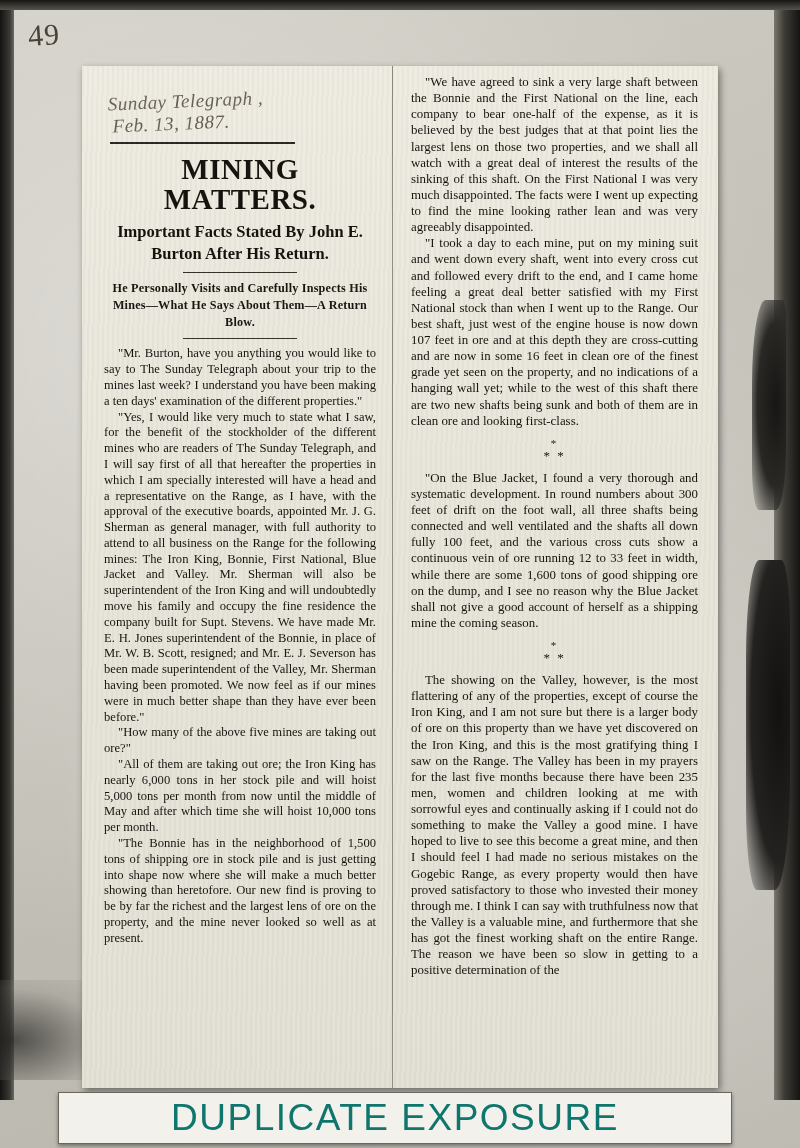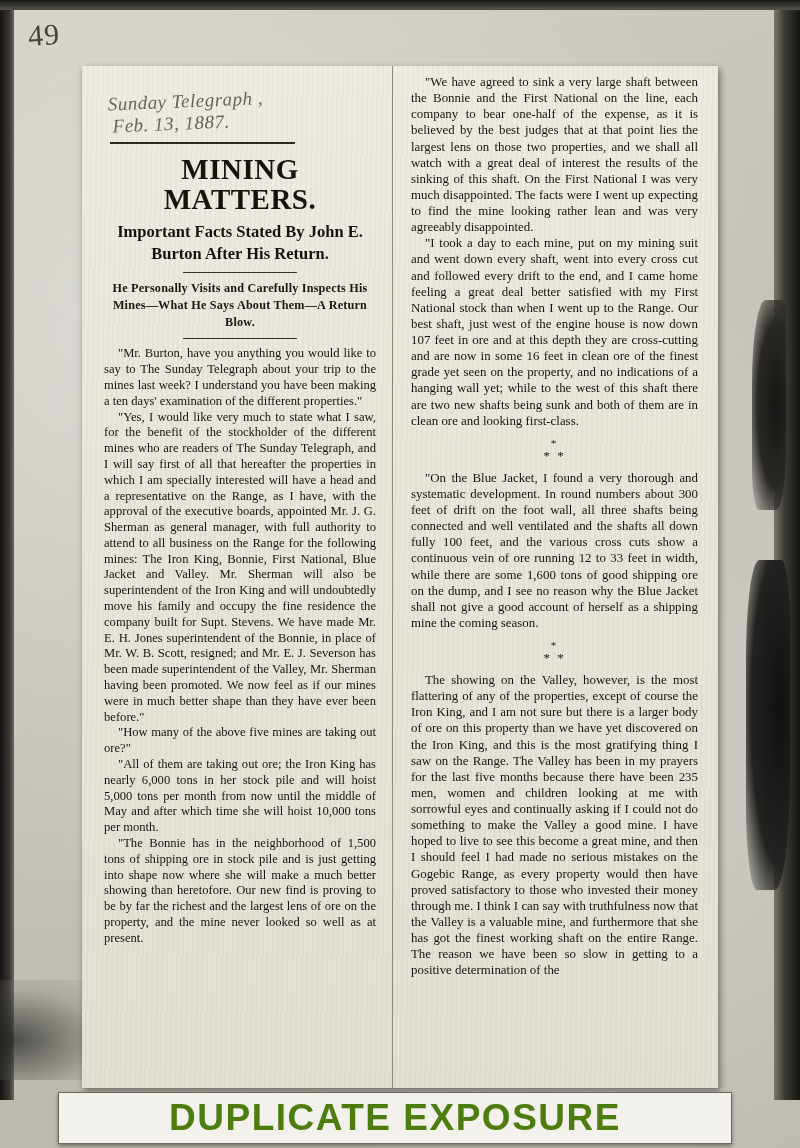--- a/index.html
+++ b/index.html
@@ -198,24 +198,24 @@
     height: 50px;
     background: #f2f1ec;
     border: 1px solid #6b675f;
     display: flex;
     align-items: center;
     justify-content: center;
     box-shadow: 0 2px 4px rgba(0,0,0,0.4);
   }
   .banner span {
     font-family: "Liberation Sans", sans-serif;
-    font-weight: bold;
+    font-weight: normal;
     font-size: 37px;
     letter-spacing: 1.5px;
-    color: #4d7c0f;
+    color: #0f766e;
   }
 </style>
 </head>
 <body>
 
 <div id="page">
 
   <div class="edge edge-left"></div>
   <div class="edge edge-right"></div>
   <div class="edge edge-top"></div>

